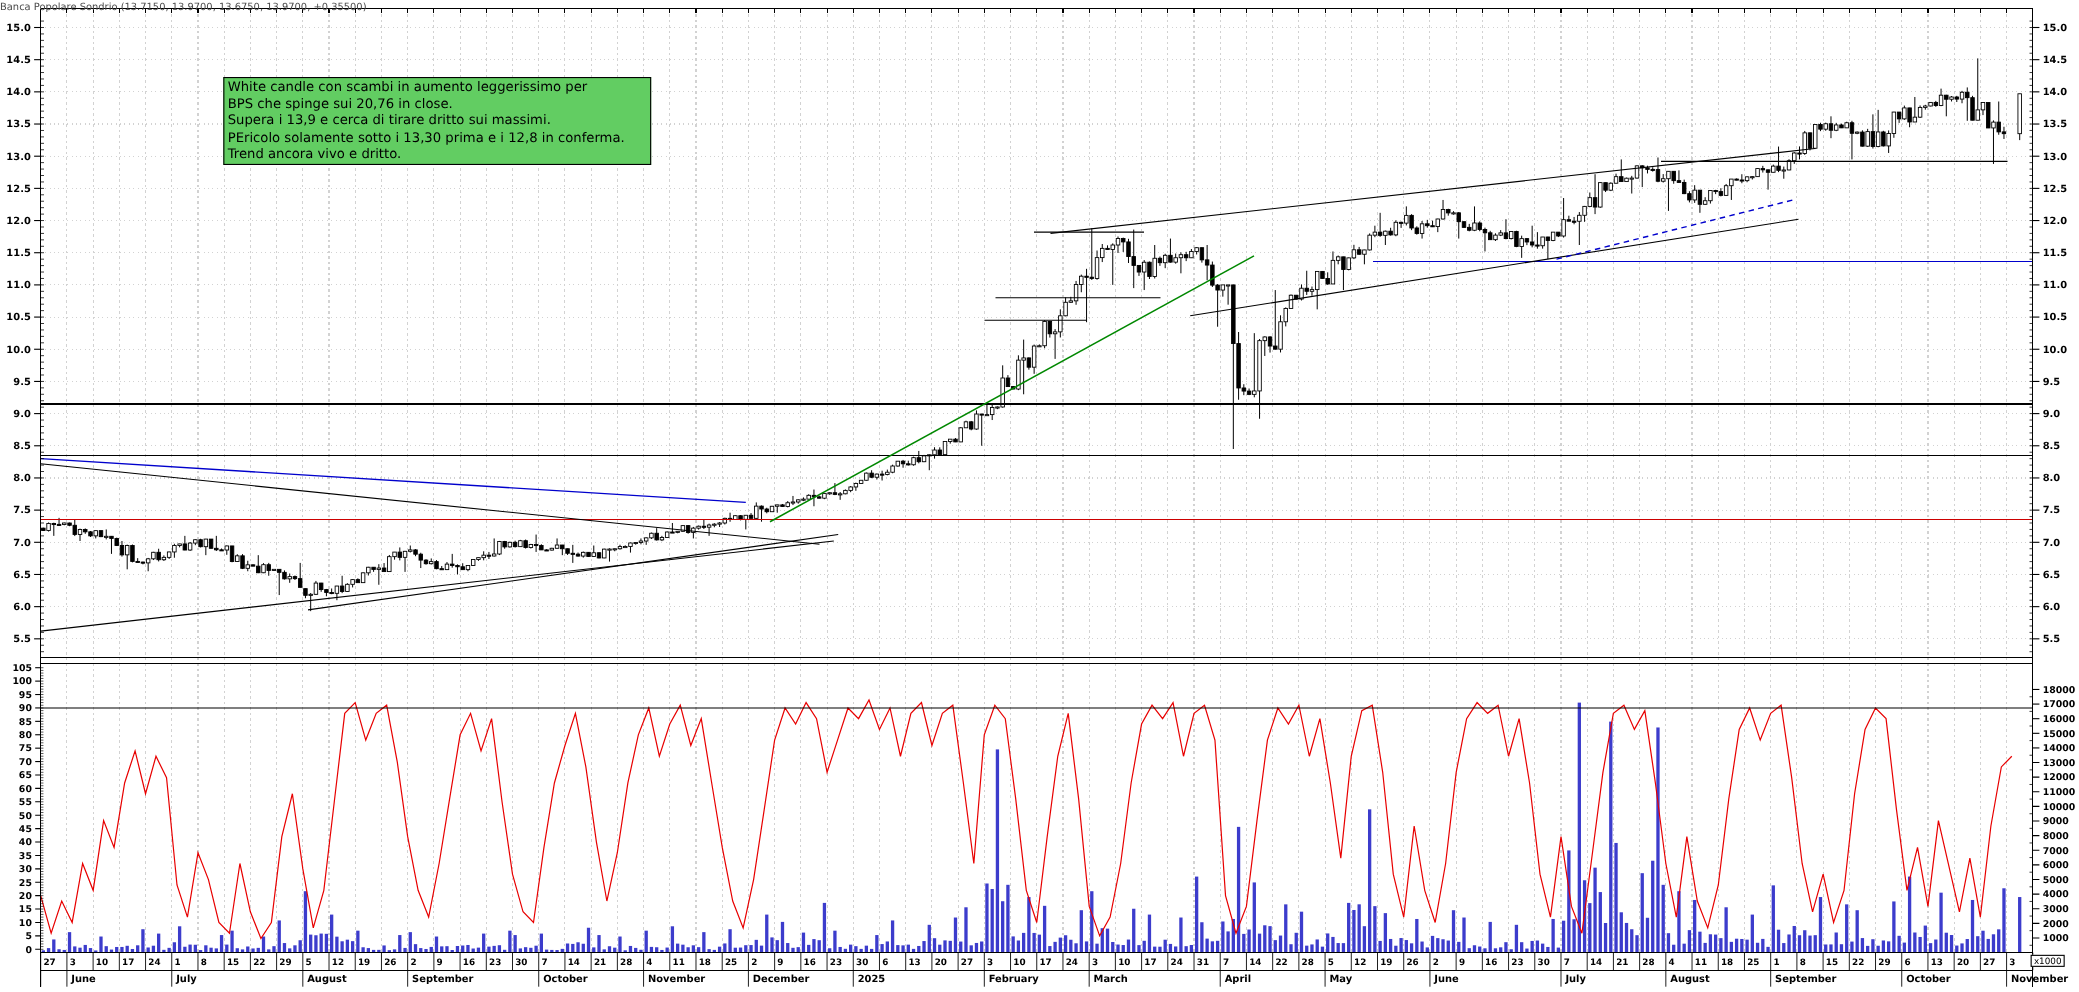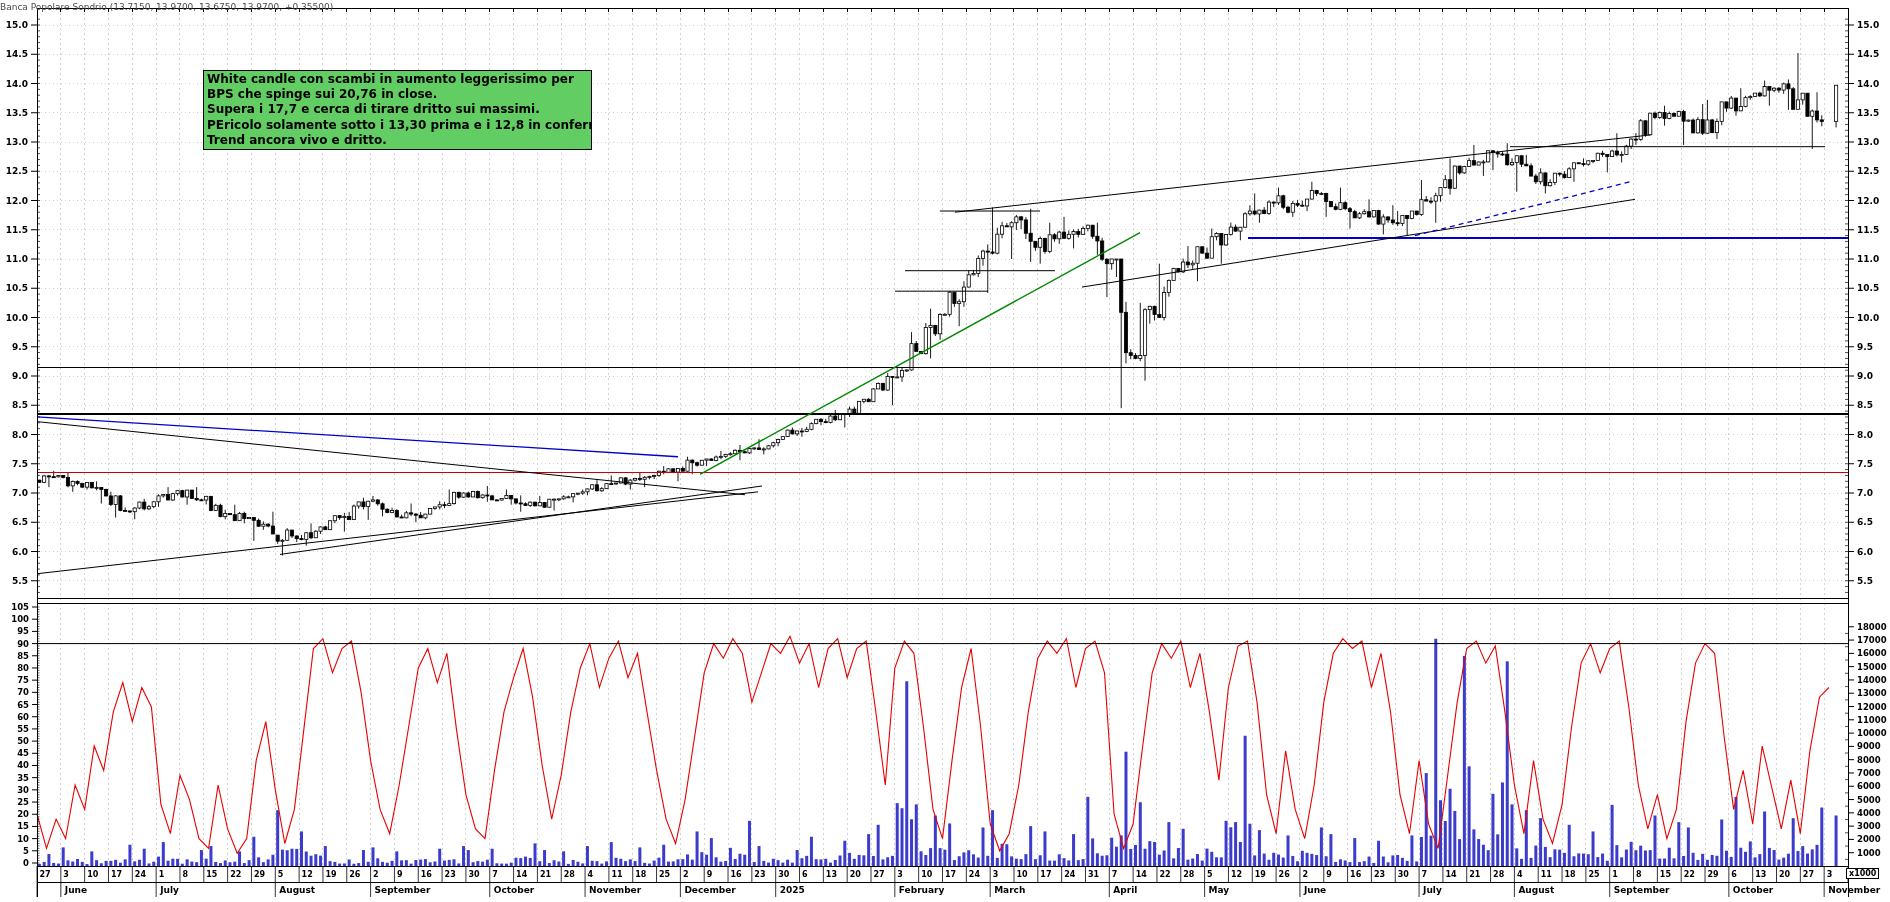--- a/index.html
+++ b/index.html
@@ -1,21 +1,21 @@
 <!DOCTYPE html>
 <html><head>
 <meta charset="utf-8">
 <style>
   html,body{margin:0;padding:0;background:#ffffff;}
   body{font-family:"DejaVu Sans",sans-serif;width:1890px;height:902px;position:relative;overflow:hidden;}
   .chart-title{position:absolute;top:2px;left:0;width:100%;text-align:left;font-size:9px;color:#4a4a4a;z-index:5;}
   .annotation-box{position:absolute;left:203px;top:70px;width:381px;z-index:6;border:1.5px solid #000;
-    padding:1px 3px;font-size:12px;font-weight:bold;line-height:15.2px;color:#000;white-space:nowrap;overflow:hidden;}
+    padding:1px 3px;font-size:12px;font-weight:normal;line-height:15.2px;color:#000;white-space:nowrap;overflow:hidden;}
   .annotation-box div{white-space:nowrap;}
-  .x1000-label{position:absolute;left:1846px;top:868px;z-index:5;font-size:8px;font-weight:bold;color:#000;
+  .x1000-label{position:absolute;left:1846px;top:868px;z-index:5;font-size:8px;font-weight:normal;color:#000;
     border:1px solid #000;background:#fff;padding:0 2px;}
   svg{position:absolute;top:0;left:0;}
   text{fill:#000;}
 </style>
 </head>
 <body>
 
 <div>
   <div class="chart-title">Banca Popolare Sondrio (13.7150, 13.9700, 13.6750, 13.9700, +0.35500)</div>
 
@@ -2044,19 +2044,19 @@
         <line x1="1728.8552631578946" y1="882" x2="1728.8552631578946" y2="897" stroke="#000" stroke-width="0.8"></line>
         <text x="1732.8552631578946" y="893" font-size="9px" font-weight="bold">October</text>
         <line x1="1824.171052631579" y1="882" x2="1824.171052631579" y2="897" stroke="#000" stroke-width="0.8"></line>
         <text x="1828.171052631579" y="893" font-size="9px" font-weight="bold">November</text>
       </g>
     </svg>
 
   <div class="annotation-box" id="annot" style="background: rgb(98, 205, 98);">
     <div>White candle con scambi in aumento leggerissimo per</div>
     <div>BPS che spinge sui 20,76 in close.</div>
-    <div>Supera i 17,7 e cerca di tirare dritto sui massimi.</div>
+    <div>Supera i 13,9 e cerca di tirare dritto sui massimi.</div>
     <div>PEricolo solamente sotto i 13,30 prima e i 12,8 in conferma.</div>
     <div>Trend ancora vivo e dritto.</div>
   </div>
 
   <div class="x1000-label">x1000</div>
 </div>
 
 </body></html>

